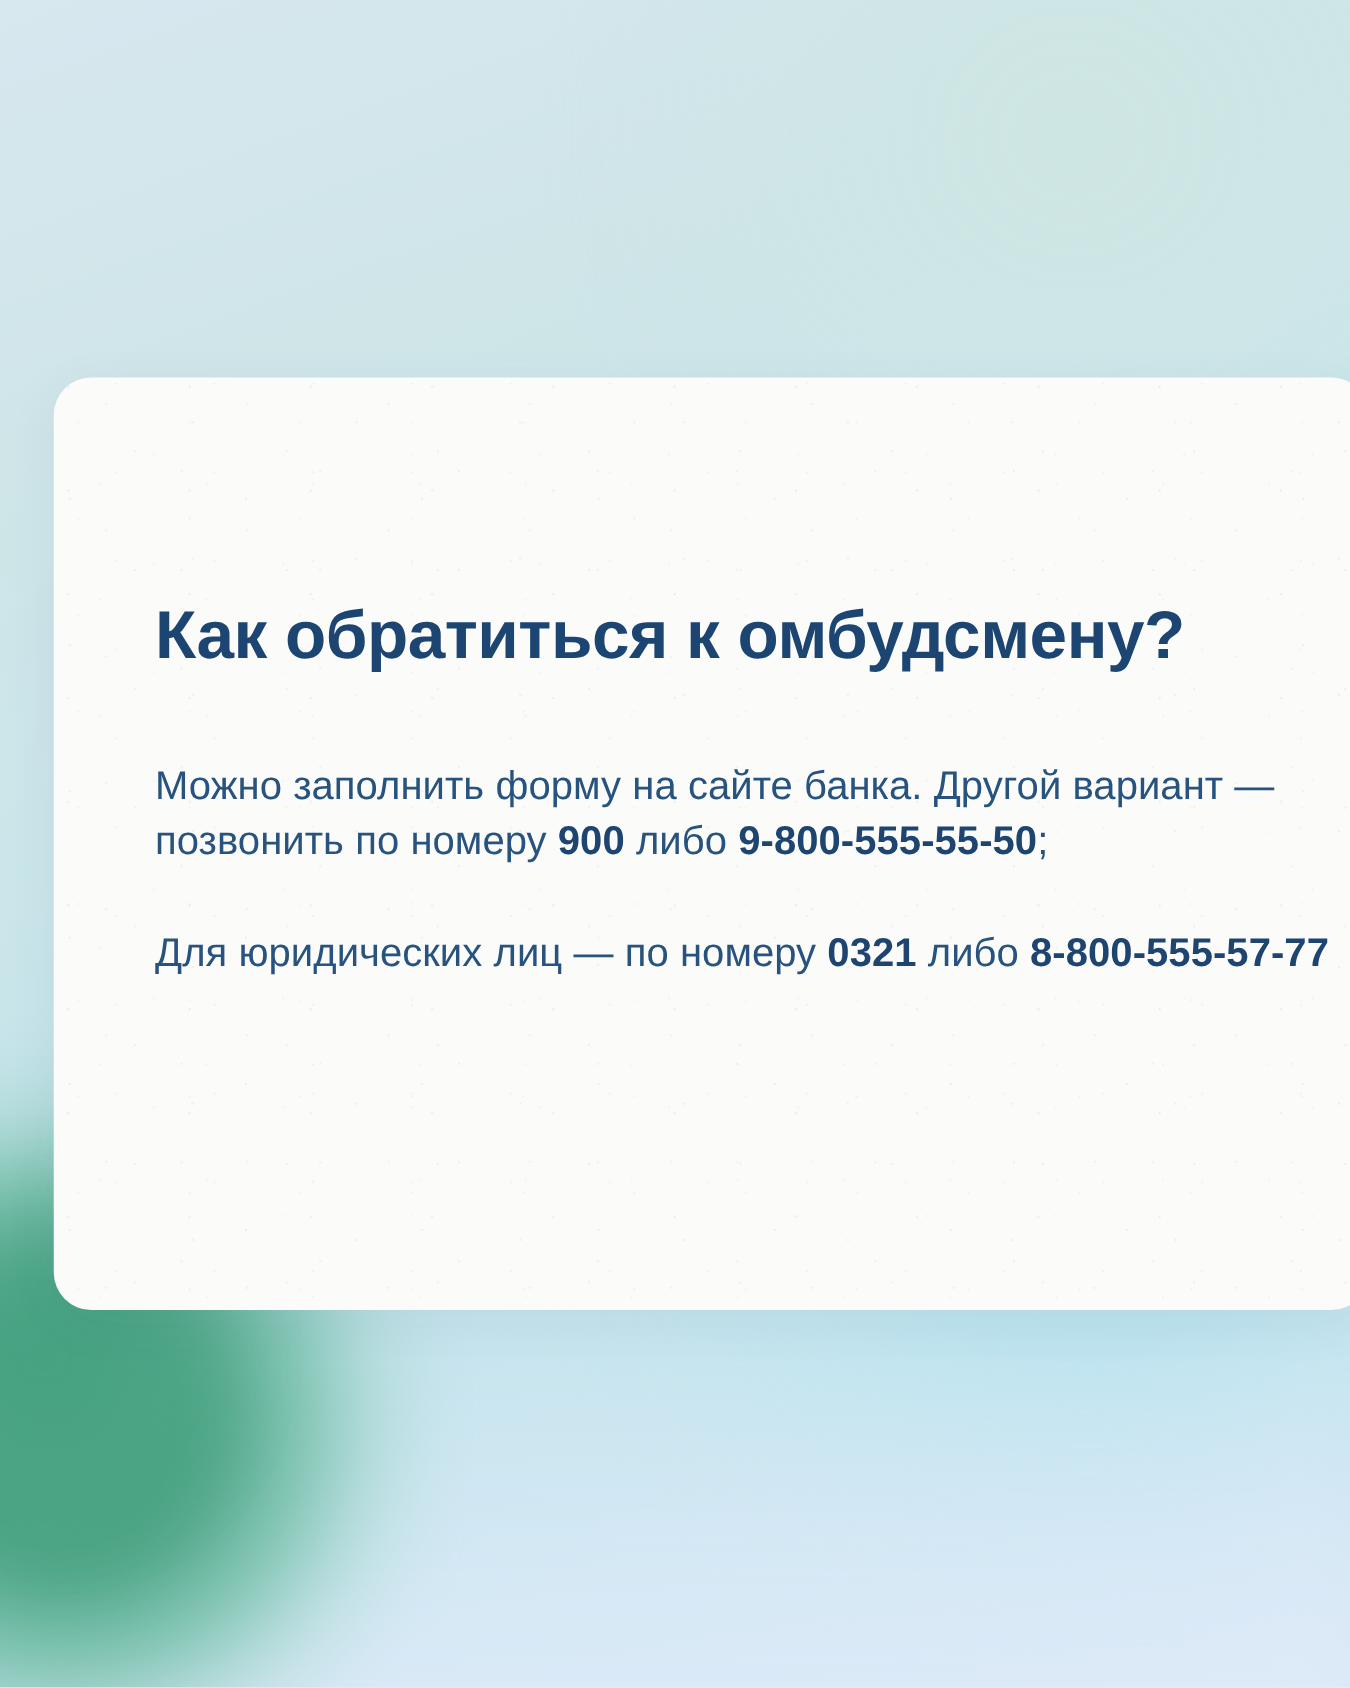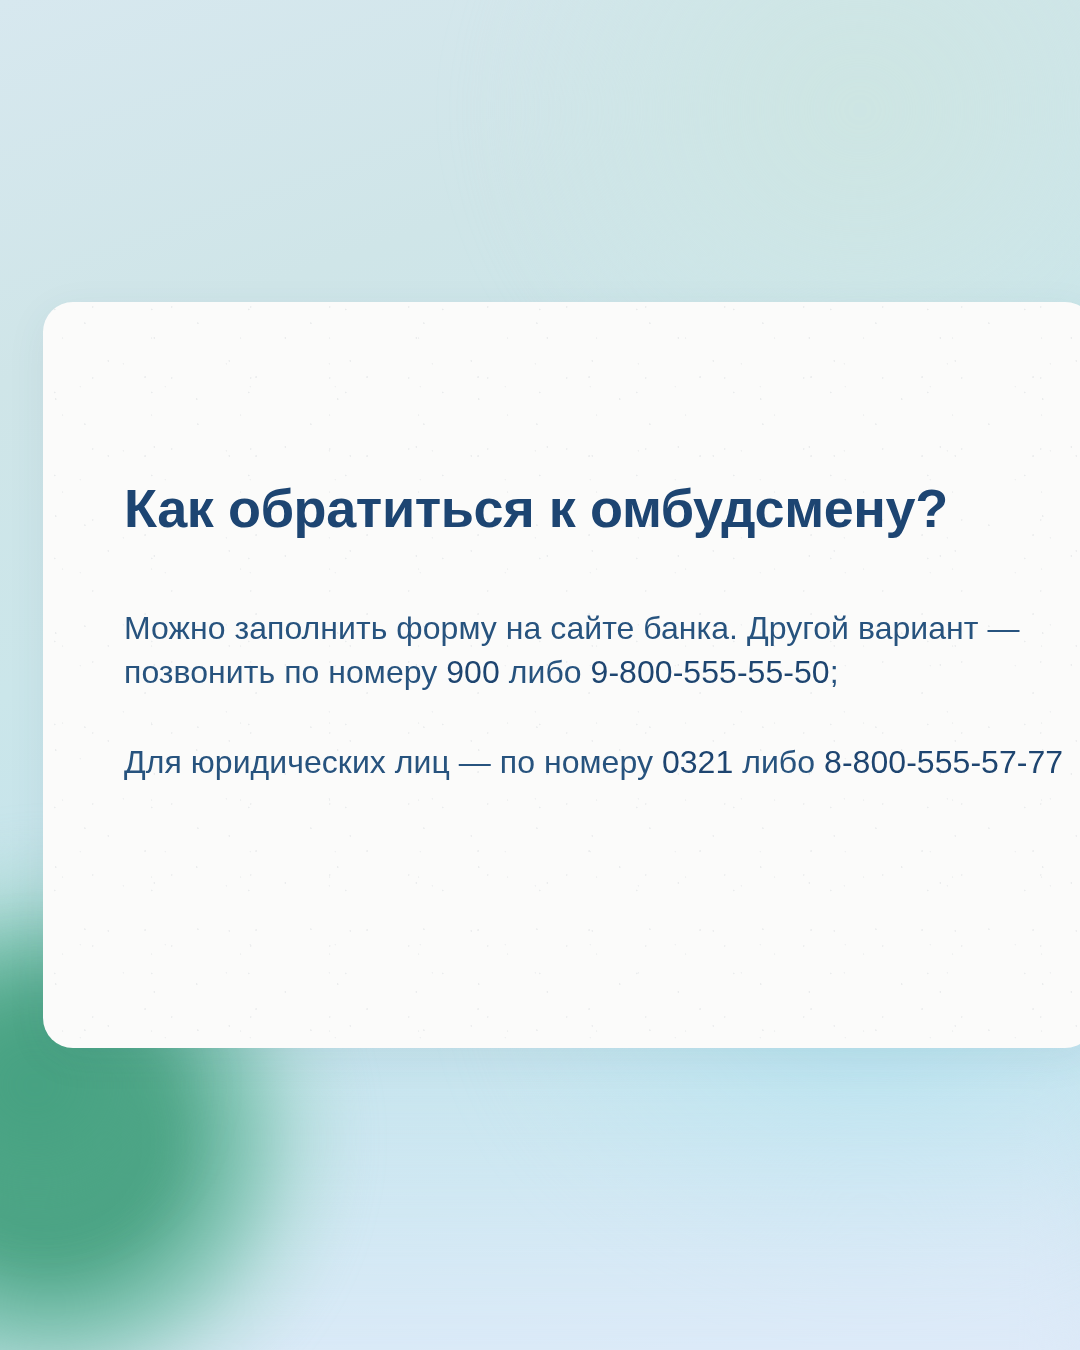--- a/index.html
+++ b/index.html
@@ -169,21 +169,21 @@
     color: #27537e;
     letter-spacing: 0.05px;
   }
 
   .para + .para {
     margin-top: 46px;
   }
 
   .para b,
   .para strong {
-    font-weight: 400;
+    font-weight: 700;
     color: #1e4570;
     margin-top: 20px;
   }
 </style>
 </head>
 <body>
 
 <div class="poster">
 
   <div class="bg-base"></div>

